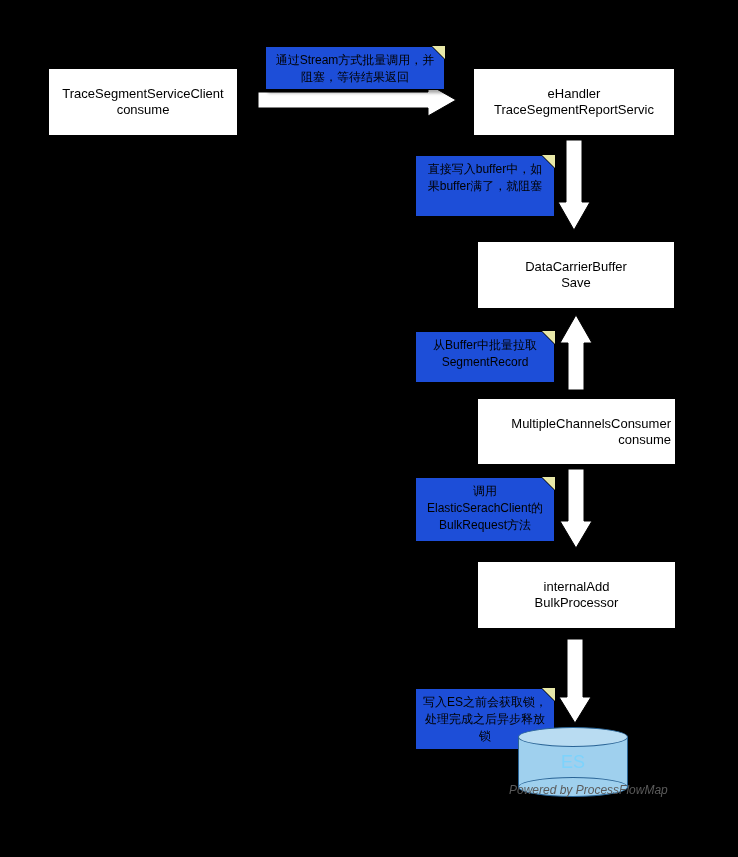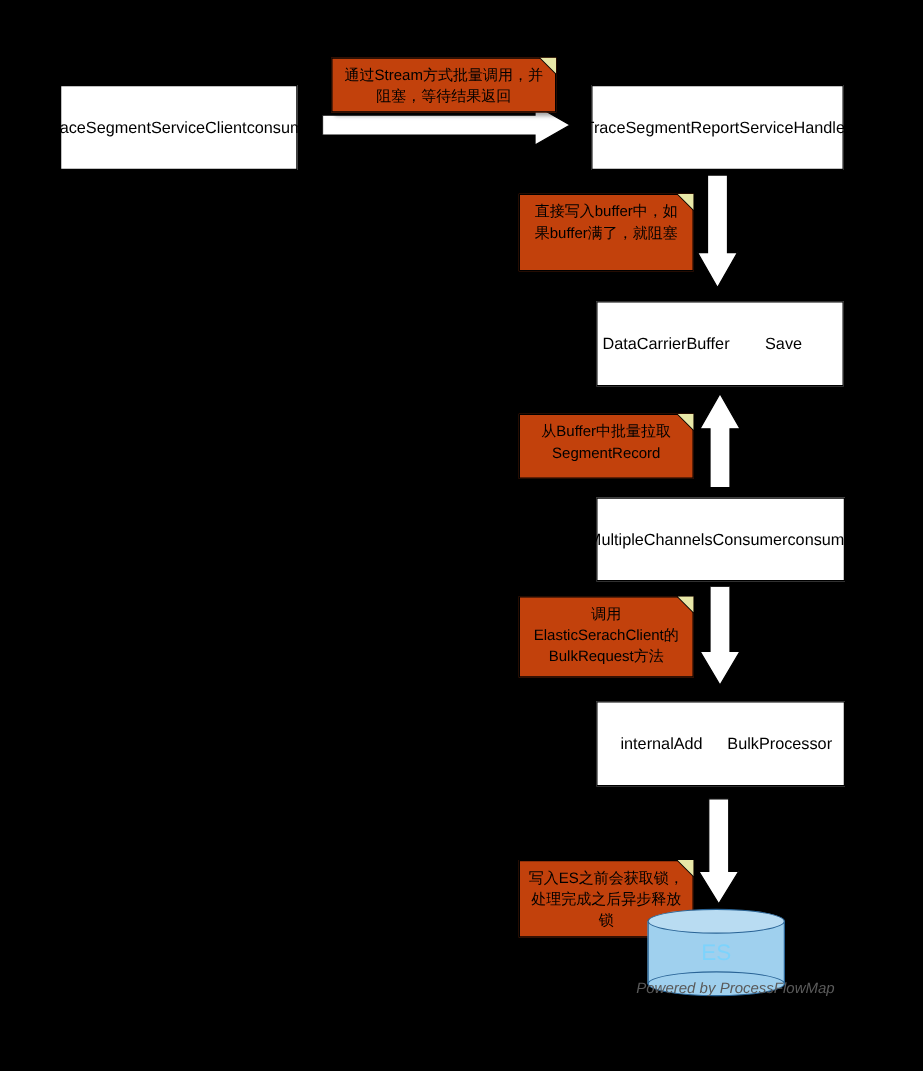--- a/index.html
+++ b/index.html
@@ -14,35 +14,35 @@
     background: #000000;
     font-family: "Liberation Sans", sans-serif;
     overflow: hidden;
   }
   .node {
     position: absolute;
     background: #ffffff;
     border: 1px solid #000000;
     box-sizing: border-box;
     display: flex;
-    flex-direction: row;
+    flex-direction: column;
     align-items: center;
     justify-content: center;
     color: #000000;
     font-size: 13px;
     line-height: 16px;
     text-align: center;
     box-shadow: 3px 3px 3px rgba(0,0,0,0.35);
     padding: 2px 4px;
   }
   .node .line { display: block; width: 100%; }
 
   .note {
     position: absolute;
-    background: #c2410c;
+    background: #1d4ed8;
     border: 1px solid #000000;
     box-sizing: border-box;
     color: #000000;
     font-size: 12px;
     line-height: 17px;
     text-align: center;
     padding: 5px 6px 4px 6px;
     box-shadow: 3px 3px 3px rgba(0,0,0,0.35);
   }
   
@@ -133,22 +133,22 @@
     <svg width="200" height="32" viewBox="0 0 200 32">
       <polygon points="0,8 170,8 170,0 198,16 170,32 170,24 0,24" fill="#ffffff" stroke="#000000" stroke-width="1"></polygon>
     </svg>
   </div>
 
   <div class="note" style="left:265px; top:46px; width:180px; height:44px;">
     <span class="txt">通过Stream方式批量调用，并阻塞，等待结果返回</span>
   </div>
 
   <div class="node" style="left:473px; top:68px; width:202px; height:68px;">
+    <span class="line">eHandler</span>
     <span class="line">TraceSegmentReportServic</span>
-    <span class="line">eHandler</span>
   </div>
 
   <div class="arrow" style="left:558px; top:140px; width:32px; height:92px;">
     <svg width="32" height="92" viewBox="0 0 32 92">
       <polygon points="8,0 24,0 24,62 32,62 16,90 0,62 8,62" fill="#ffffff" stroke="#000000" stroke-width="1"></polygon>
     </svg>
   </div>
 
   <div class="note" style="left:415px; top:155px; width:140px; height:62px;">
     <span class="txt">直接写入buffer中，如果buffer满了，就阻塞</span>

